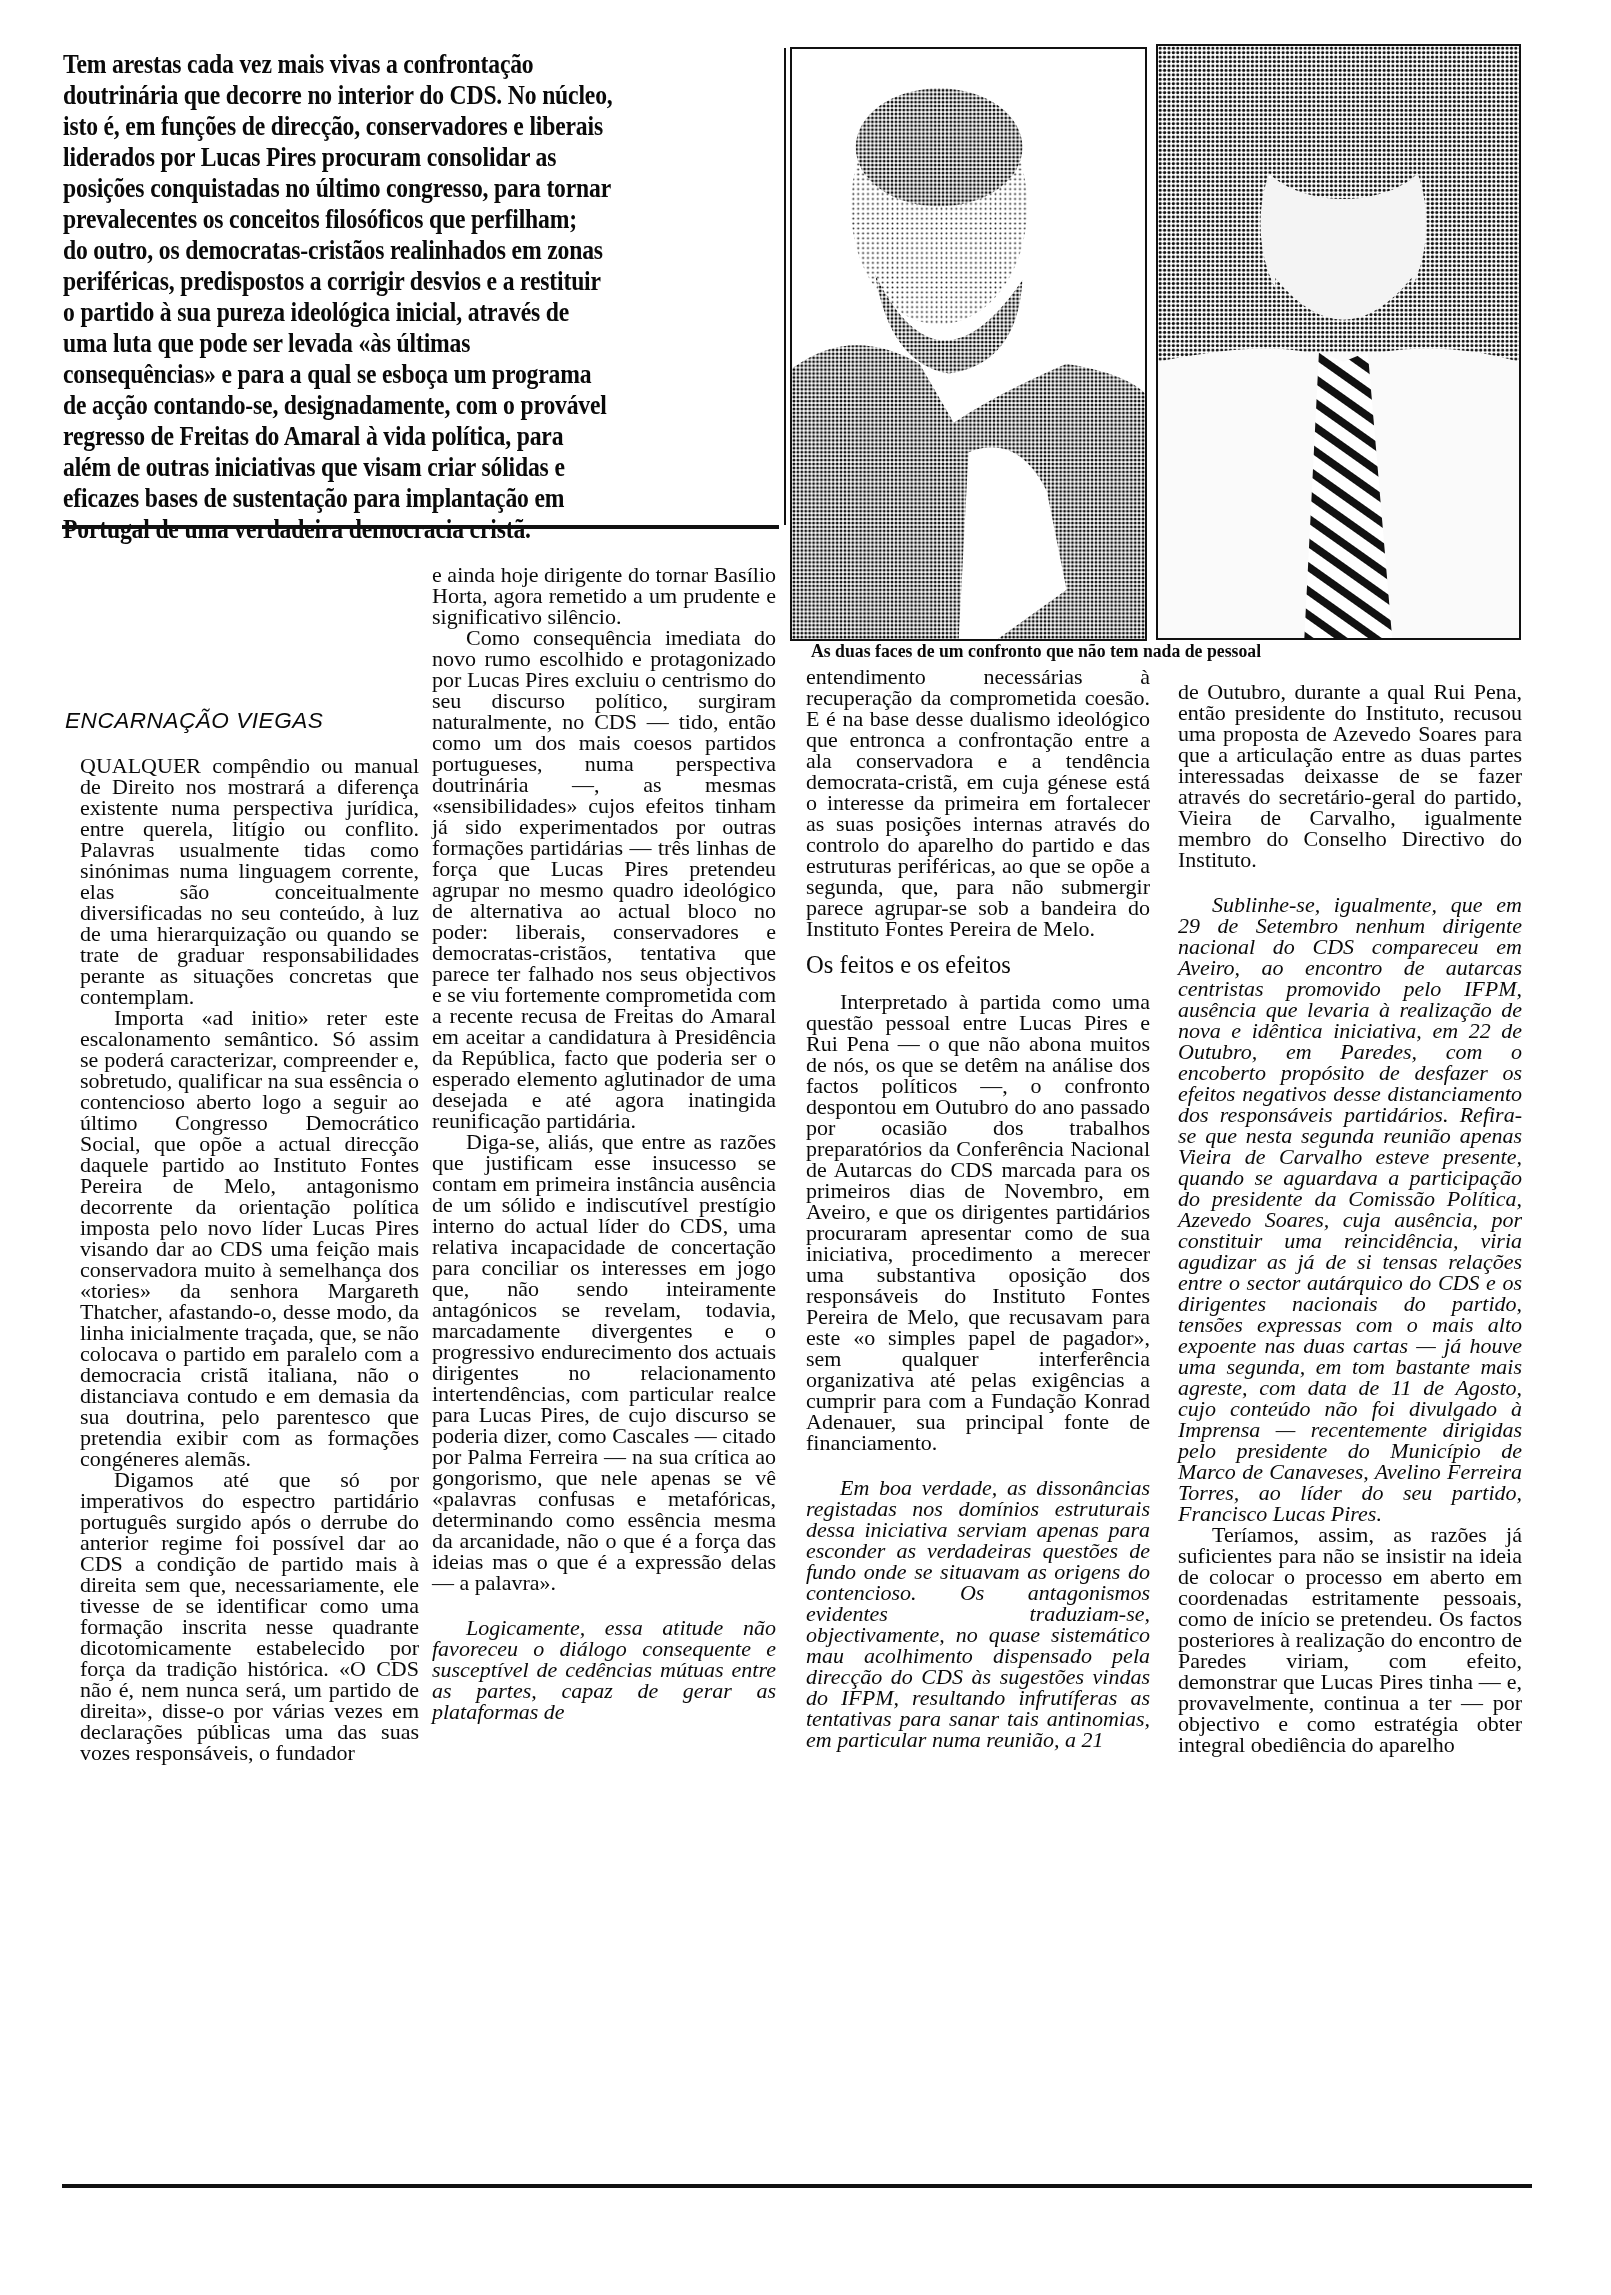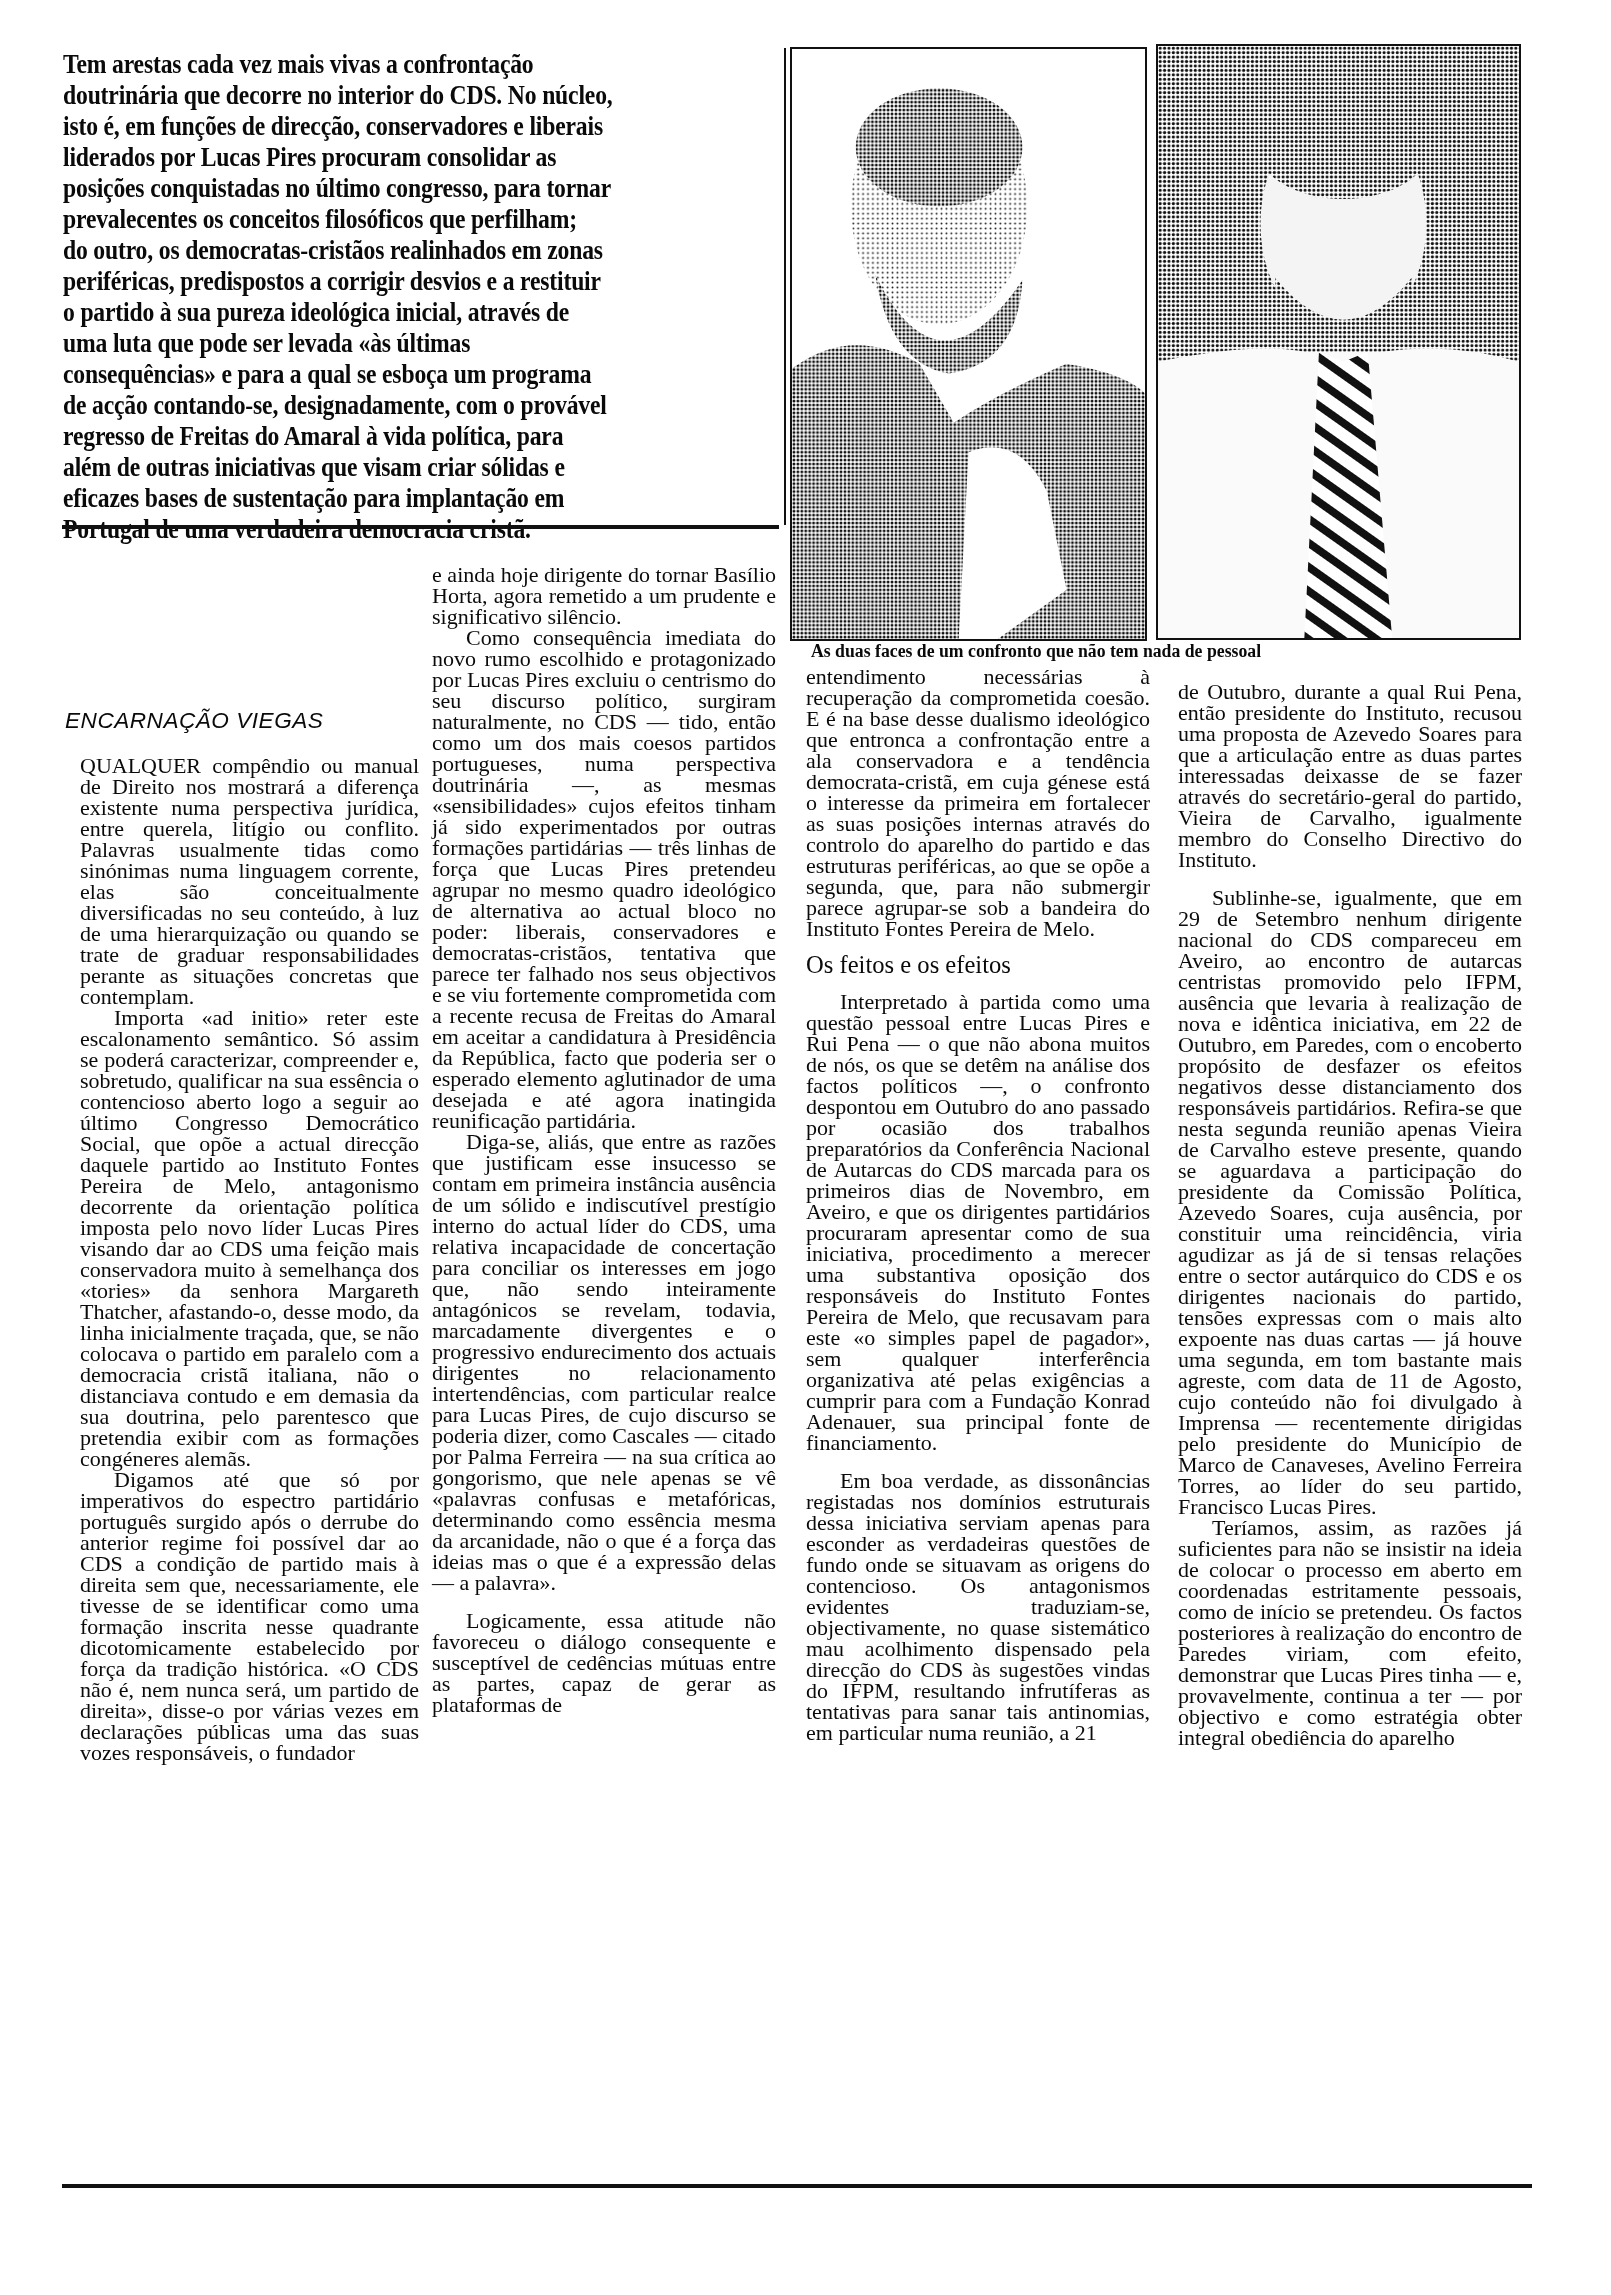--- a/index.html
+++ b/index.html
@@ -50,21 +50,21 @@
     white-space: nowrap;
     font-style: italic;
   }
 
   .col {
     position: absolute; font-family: "Liberation Serif", serif; font-size: 22px;
     line-height: 21px; text-align: justify; hyphens: manual;
   }
   .col p { margin: 0; text-indent: 34px; }
   .col p.noindent { text-indent: 0; }
-  .col p.gap { margin-top: 17px; }
+  .col p.gap { margin-top: 24px; font-style: italic; }
   .col h3 {
     margin: 10.8px 0 11.8px 0; font-family: "Liberation Serif", serif; font-weight: normal;
     font-size: 24.6px; line-height: 29.5px;
   }
   .col1 { left: 80px; top: 755px; width: 339px; }
   .col2 { left: 432px; top: 564px; width: 344px; }
   .col3 { left: 806px; top: 666px; width: 344px; }
   .col4 { left: 1178px; top: 681px; width: 344px; }
 
   .vline { position: absolute; left: 784px; top: 48px; width: 1.5px; height: 477px; background: #111; }

